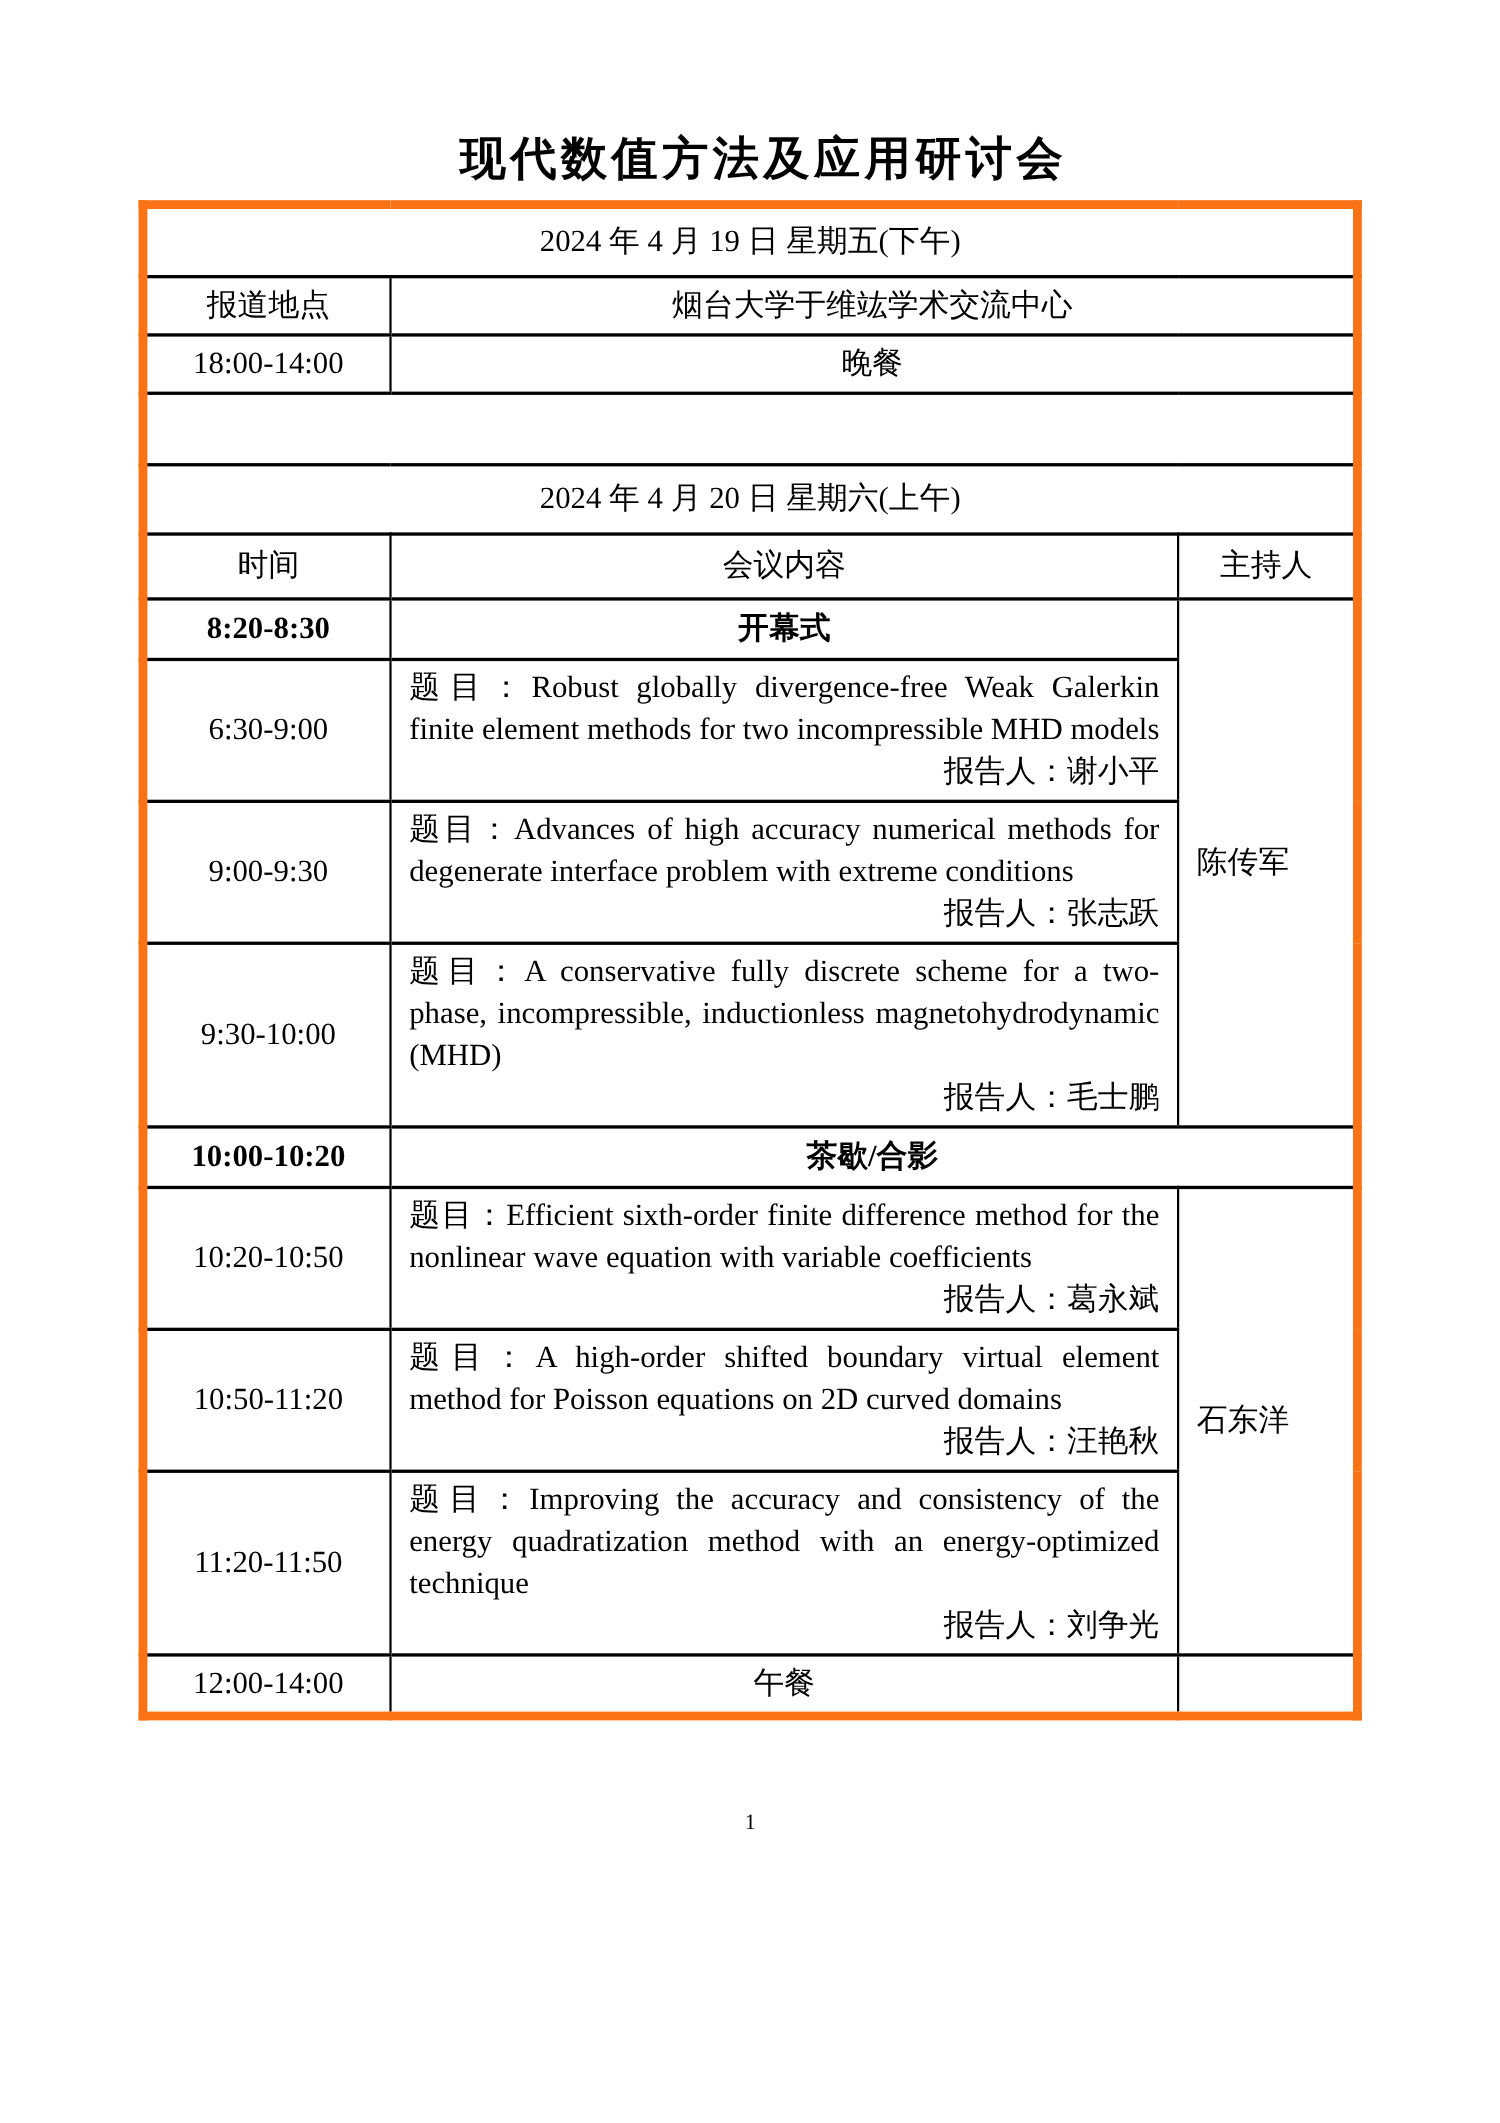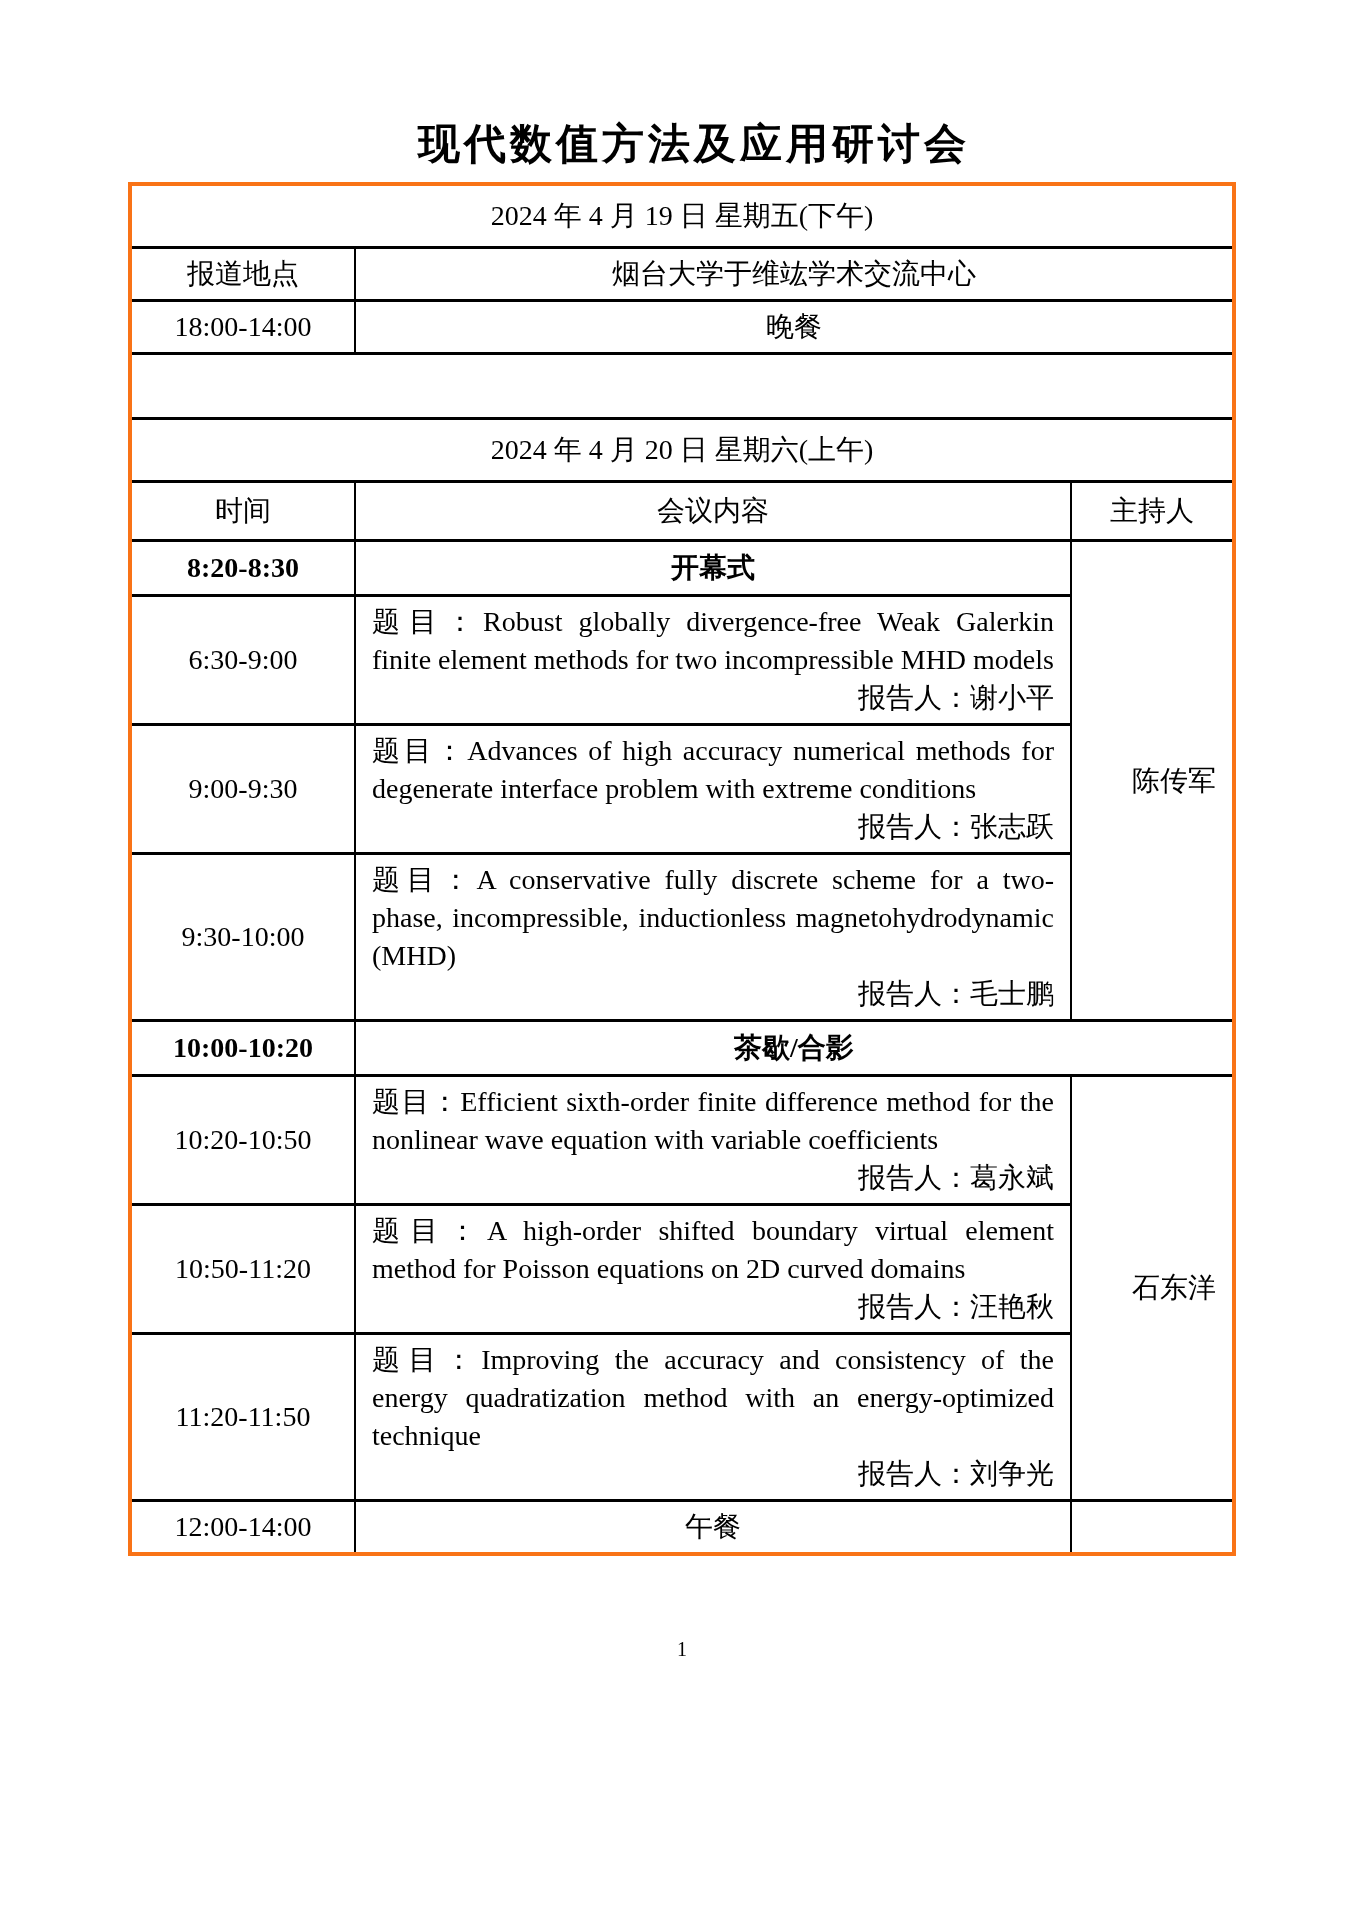--- a/index.html
+++ b/index.html
@@ -39,21 +39,21 @@
     font-weight:bold;
     font-size:30px;
     line-height:40px;
     margin-top:2px;
   }
   table.schedule {
     border-collapse:collapse;
     table-layout:fixed;
     width:1104px;
     margin:10px auto 0 auto;
-    border:4px solid #f97316;
+    border:8px solid #f97316;
   }
   table.schedule td {
     border-left:2px solid #000;
     border-right:2px solid #000;
     border-top:3px solid #000;
     border-bottom:3px solid #000;
     font-size:28px;
     line-height:38px;
     padding:6px 16px;
     vertical-align:middle;
@@ -63,21 +63,21 @@
   td.day-header { height:48px; font-size:29px; }
   tr.spacer-row td { height:50px; }
   td.col-header { height:44px; }
   td.small-row { height:40px;font-weight:bold; }
   td.talk {
     text-align:justify;
     padding:7px 16px 7px 17px;
   }
   .talk-title { text-align:justify; }
   .talk-speaker { text-align:right;font-family:Liberation Serif, serif; }
-  td.chair-cell { text-align:right; }
+  td.chair-cell { text-align:left; }
   .page-number {
     text-align:center;
     font-size:20px;
     margin-top:82px;
     font-family:"Liberation Serif","DejaVu Serif",serif;
   }
 </style>
 </head>
 <body>
 

